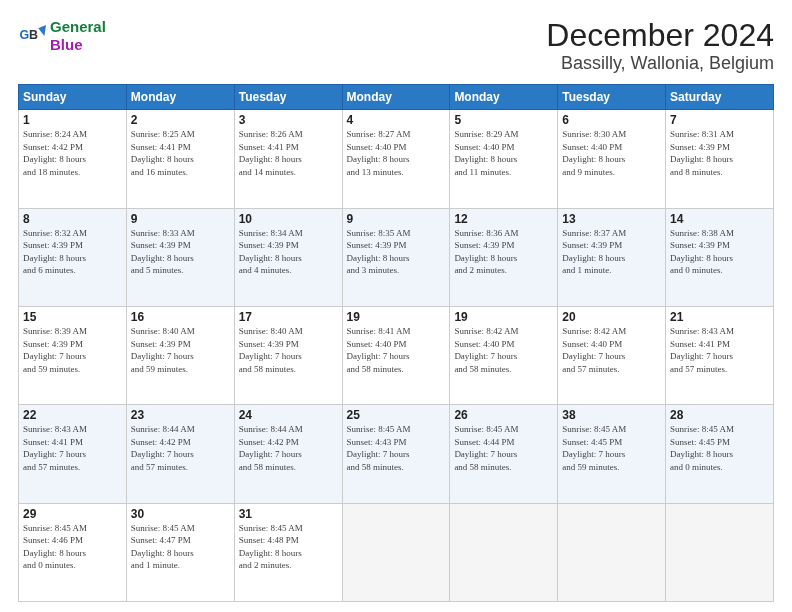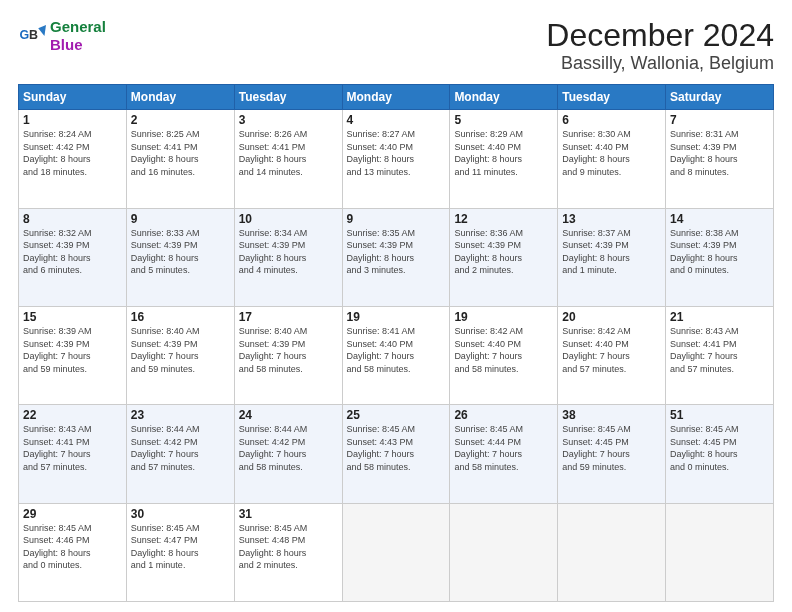--- a/index.html
+++ b/index.html
@@ -82,20 +82,21 @@
       font-size: 12px;
       font-weight: bold;
       color: #222;
       display: block;
       margin-bottom: 1px;
     }
     .day-info {
       font-size: 9px;
       color: #444;
       line-height: 1.4;
+      font-family: Liberation Serif, serif;
     }
     tr.alt-row td {
       background: #f0f4fb;
     }
   </style>
 </head>
 <body>
 
 <div class="page">
   <div class="header">
@@ -238,21 +239,21 @@
           </td>
           <td>
             <span class="day-num">26</span>
             <div class="day-info">Sunrise: 8:45 AM<br>Sunset: 4:44 PM<br>Daylight: 7 hours<br>and 58 minutes.</div>
           </td>
           <td>
             <span class="day-num">38</span>
             <div class="day-info">Sunrise: 8:45 AM<br>Sunset: 4:45 PM<br>Daylight: 7 hours<br>and 59 minutes.</div>
           </td>
           <td>
-            <span class="day-num">51</span>
+            <span class="day-num">28</span>
             <div class="day-info">Sunrise: 8:45 AM<br>Sunset: 4:45 PM<br>Daylight: 8 hours<br>and 0 minutes.</div>
           </td>
         </tr>
         <tr>
           <td>
             <span class="day-num">29</span>
             <div class="day-info">Sunrise: 8:45 AM<br>Sunset: 4:46 PM<br>Daylight: 8 hours<br>and 0 minutes.</div>
           </td>
           <td>
             <span class="day-num">30</span>

